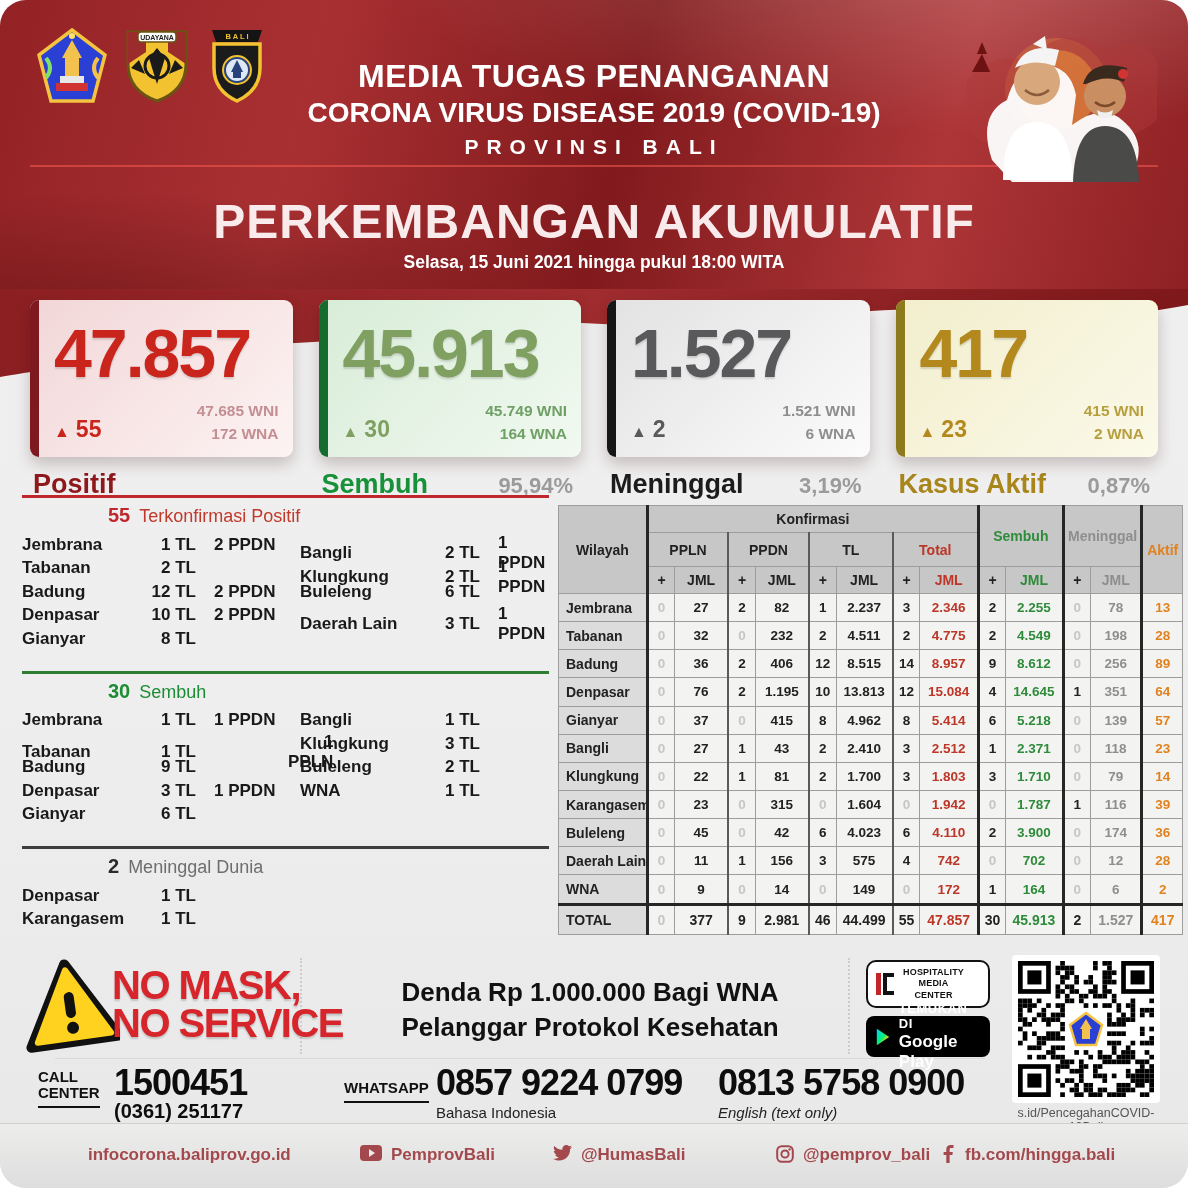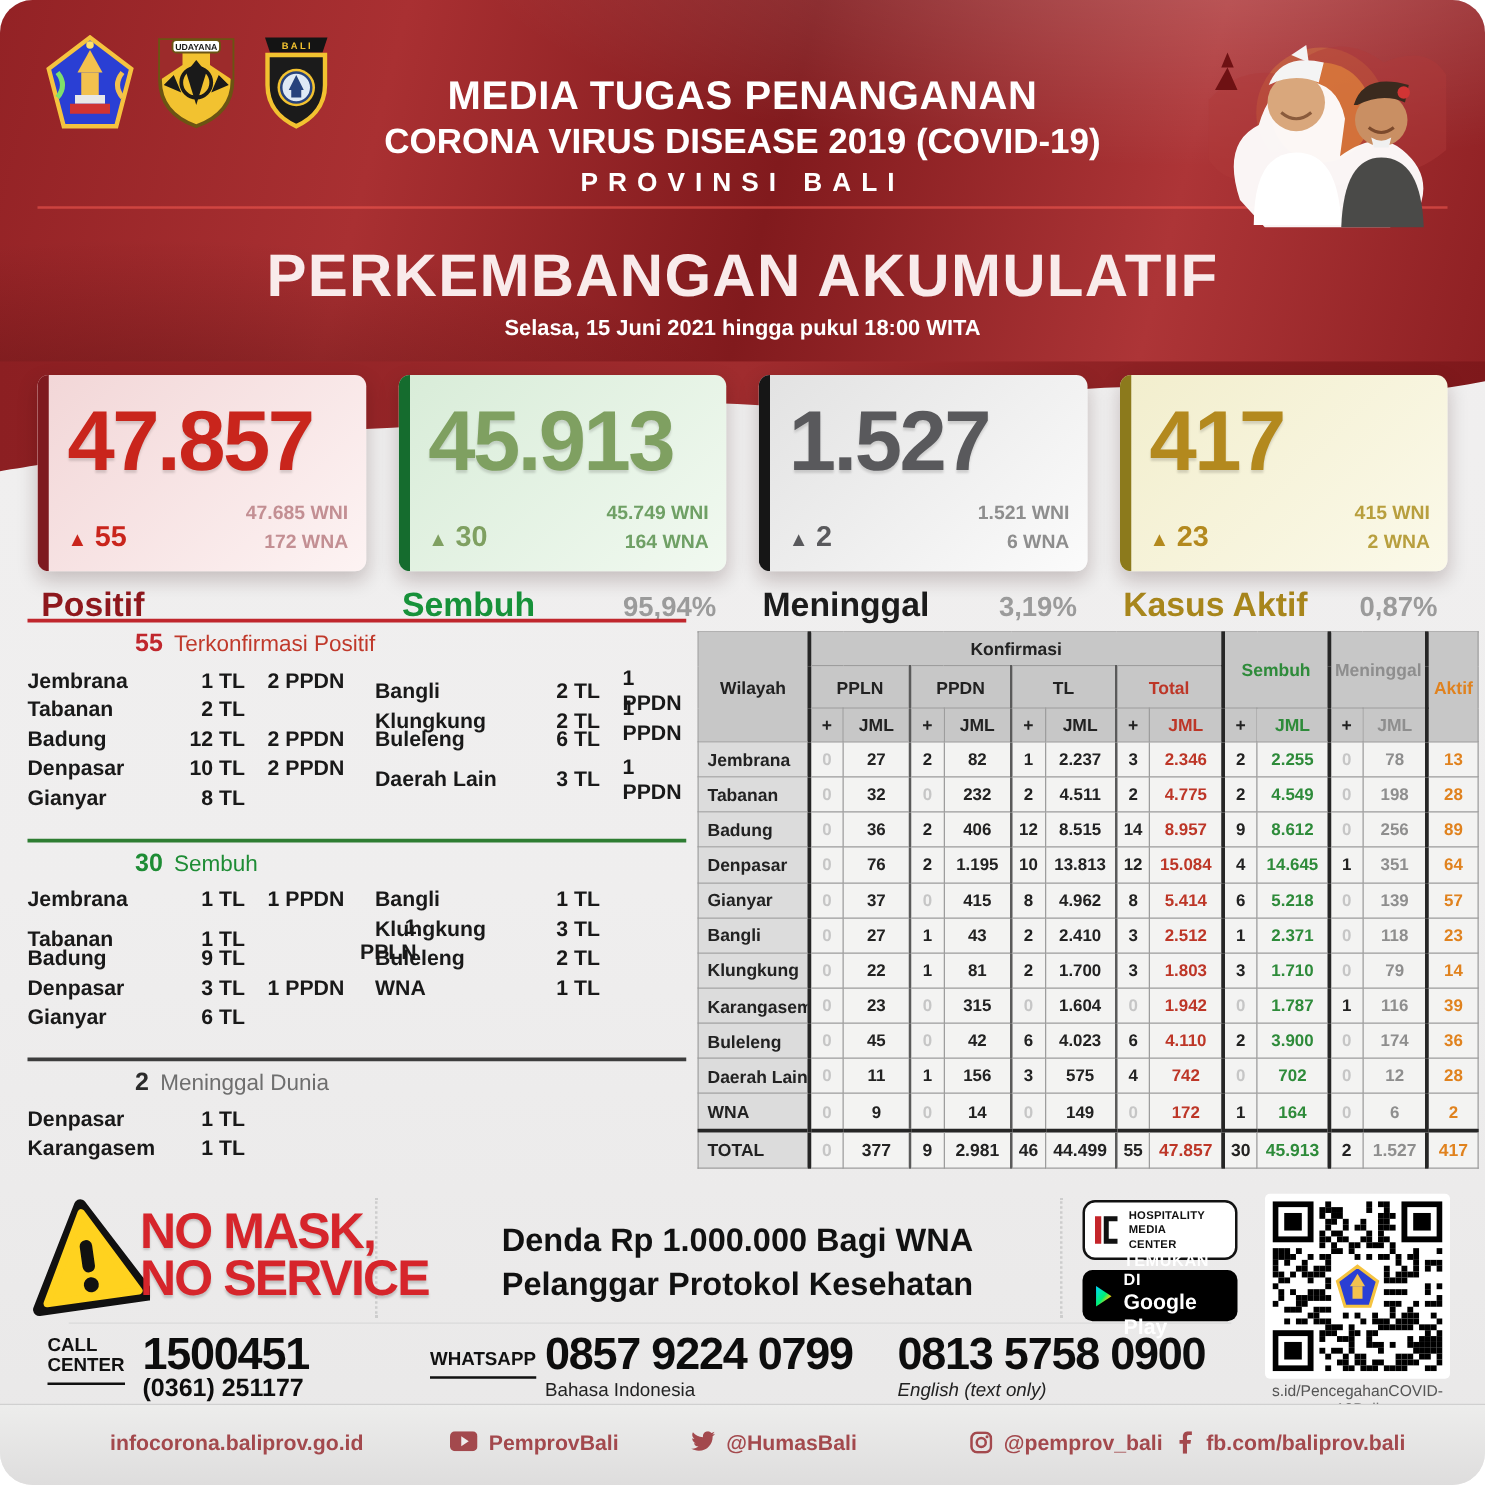--- a/index.html
+++ b/index.html
@@ -69,21 +69,21 @@
   table.stats tr.total-row td{border-top:3px solid #262626;font-size:14px;}
   
   .vdot{position:absolute;border-left:2px dotted #cdcdcd;}
   .hline{position:absolute;top:1058px;left:55px;width:930px;height:1px;background:#dadada;}
   .warn{position:absolute;top:958px;left:20px;}
   .nomask{position:absolute;top:966px;left:112px;font-size:40px;line-height:.95;font-weight:800;
     color:#d6252b;letter-spacing:-1.5px;text-shadow:0 2px 2px rgba(0,0,0,.18);}
   .denda{position:absolute;top:975px;left:330px;width:520px;text-align:center;font-size:26px;font-weight:800;
     color:#111;line-height:1.35;}
   .hmc-badge{position:absolute;top:960px;left:866px;width:124px;height:48px;background:#fff;border:2.5px solid #121212;
-    border-radius:10px;display:flex;align-items:center;gap:7px;padding:0 6px;box-sizing:border-box;}
+    border-radius:10px;display:flex;align-items:center;gap:7px;padding:0 6px;box-sizing:border-box;text-align:center;}
   .hmc-text{font-size:9px;font-weight:800;color:#111;line-height:1.25;letter-spacing:.2px;}
   .gp-badge{position:absolute;top:1016px;left:866px;width:124px;height:41px;background:#000;border-radius:8px;
     display:flex;align-items:center;gap:8px;padding:0 10px;box-sizing:border-box;}
   .gp-text .gp-small{font-size:13px;color:#fff;font-weight:600;letter-spacing:.5px;}
   .gp-text .gp-big{font-size:17px;color:#fff;font-weight:700;margin-top:1px;}
   .qr-box{position:absolute;top:955px;left:1012px;width:148px;height:148px;background:#fff;border-radius:4px;
     display:flex;align-items:center;justify-content:center;}
   .qr-caption{position:absolute;top:1106px;left:1004px;width:164px;text-align:center;font-size:12.5px;color:#555;}
   .mini-label{position:absolute;font-size:15px;font-weight:800;color:#111;line-height:1.05;
     border-bottom:2.5px solid #111;padding-bottom:5px;}
@@ -985,17 +985,17 @@
         <rect x="1.2" y="1.2" width="15.6" height="15.6" rx="4.5" fill="none" stroke="#a3494d" stroke-width="2"></rect>
         <circle cx="9" cy="9" r="3.6" fill="none" stroke="#a3494d" stroke-width="2"></circle>
         <circle cx="13.6" cy="4.4" r="1.2" fill="#a3494d"></circle>
       </svg>
       <span>@pemprov_bali</span>
     </div>
     <div class="f-item" style="left:940px;">
       <svg width="16" height="18" viewBox="0 0 16 18">
         <path fill="#a3494d" d="M11,3h2.5V0H10.6C7.9,0 6.3,1.7 6.3,4.4V7H3.6v3h2.7v8h3.3v-8h2.8l.4-3H9.6V4.6C9.6,3.6 10,3 11,3Z"></path>
       </svg>
-      <span>fb.com/baliprov.bali</span>
+      <span>fb.com/hingga.bali</span>
     </div>
   </div>
 
 </div>
 
 </body></html>

